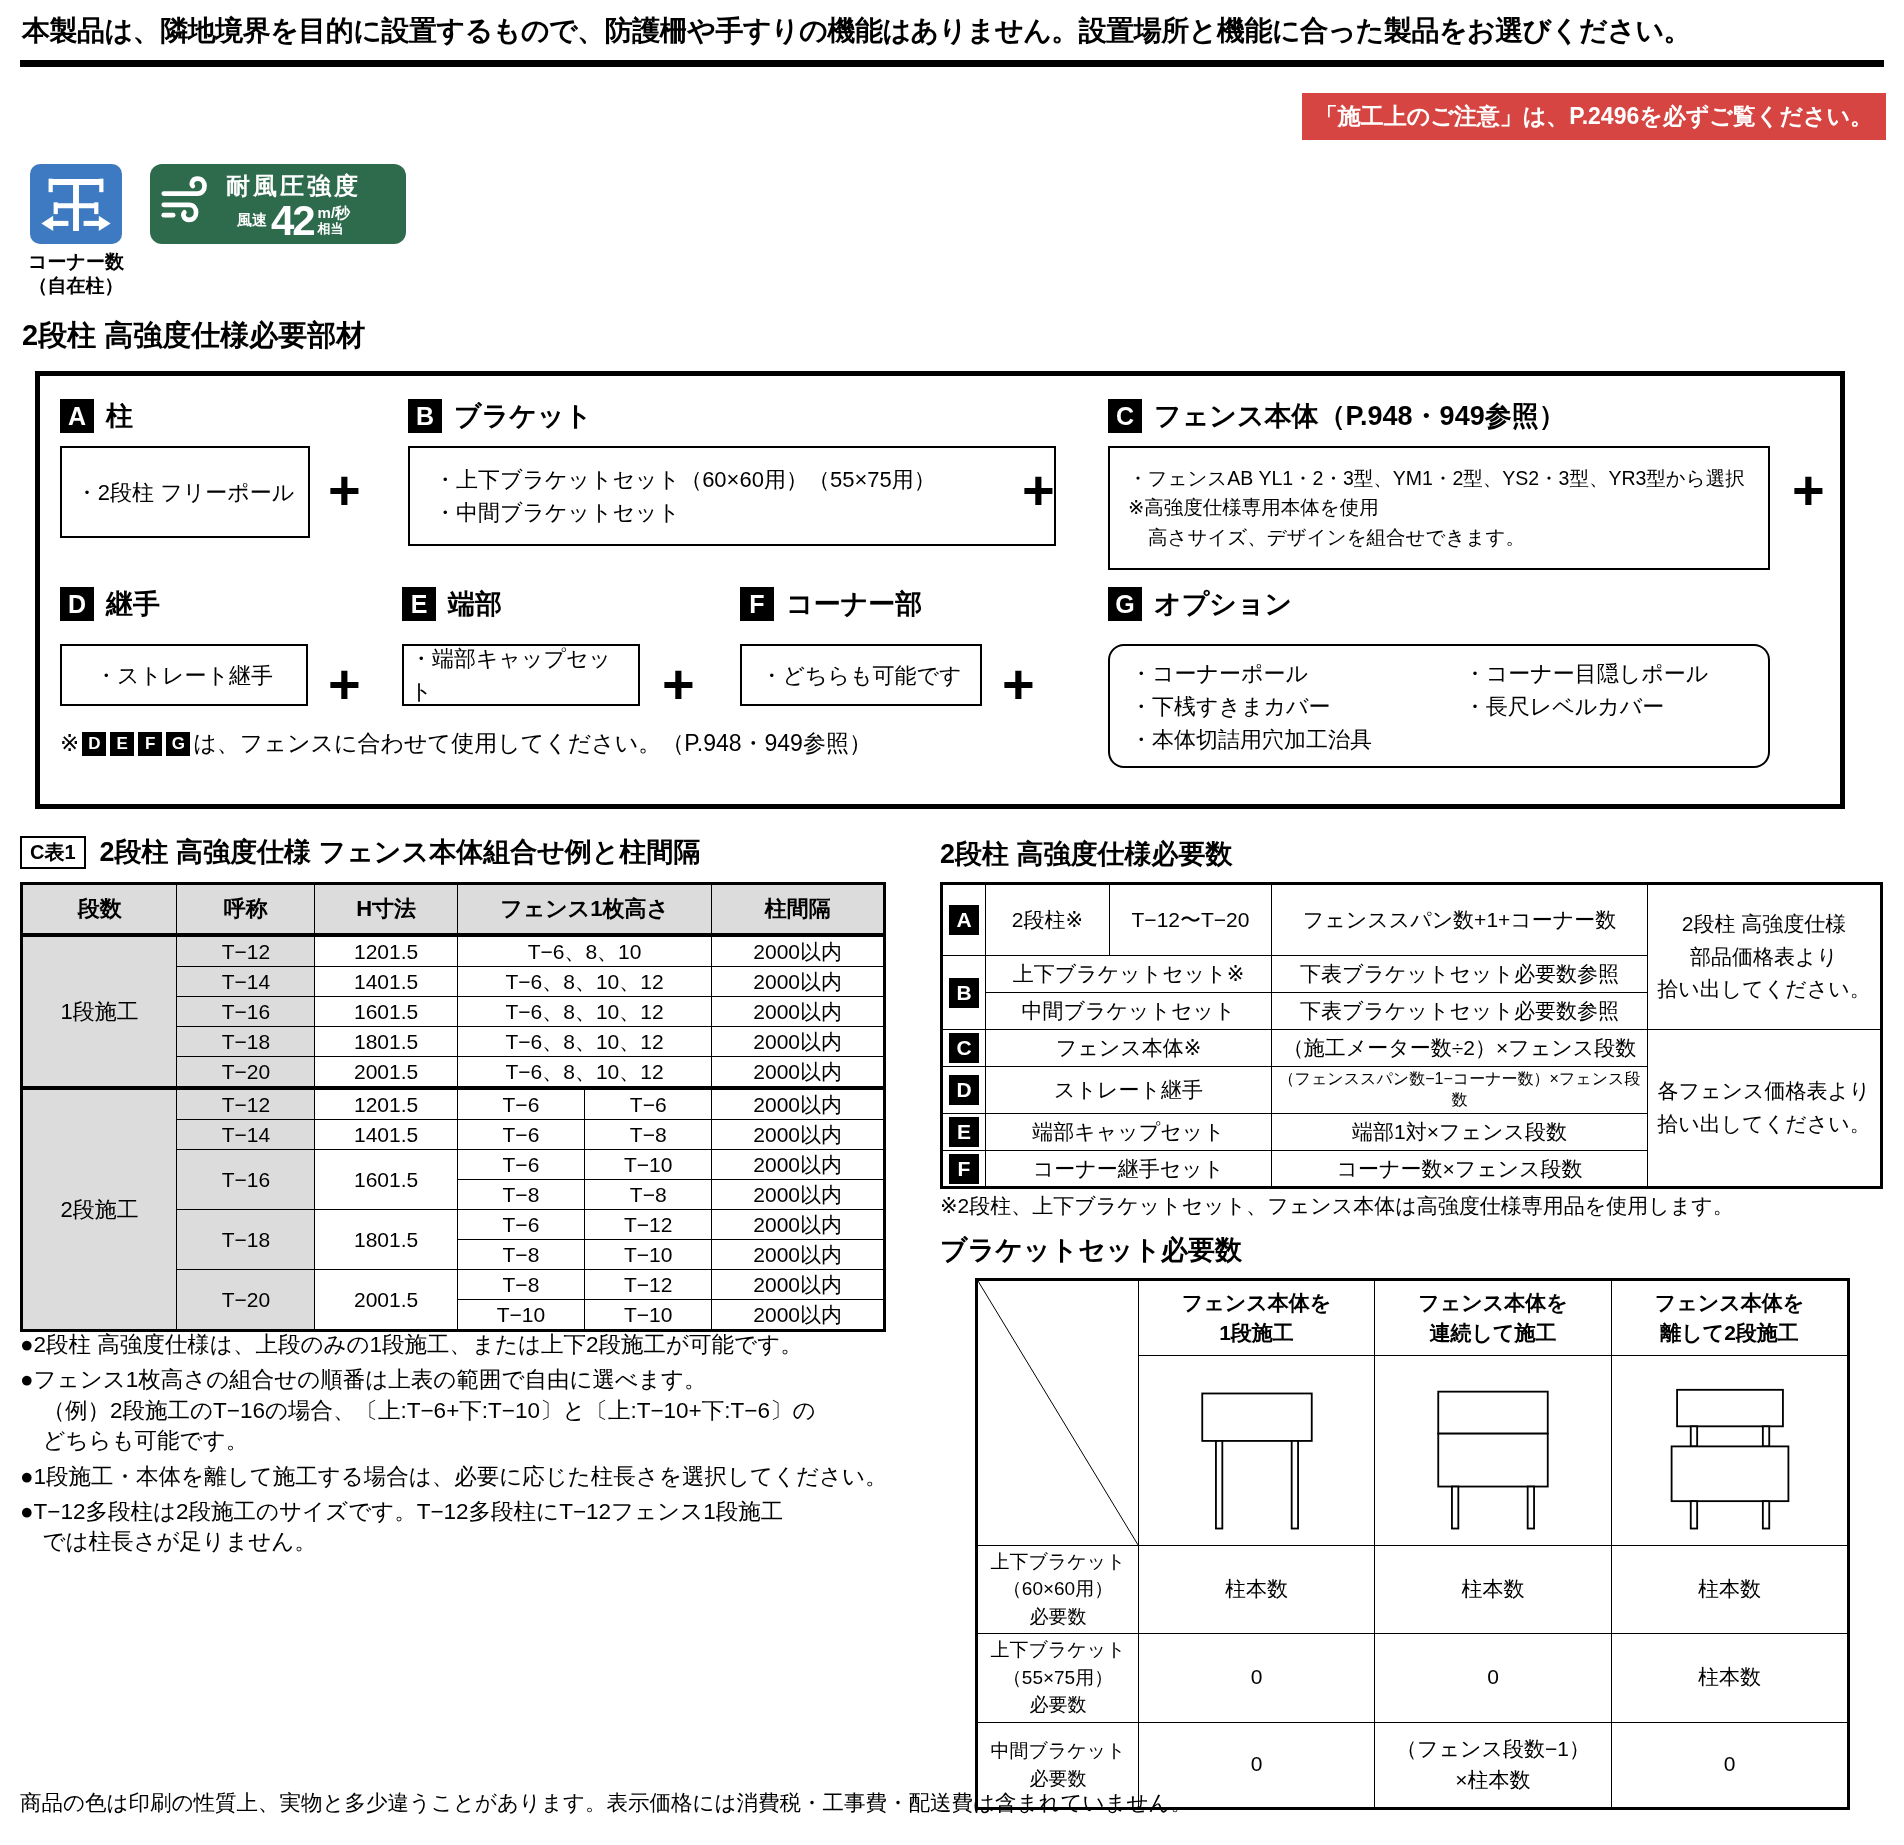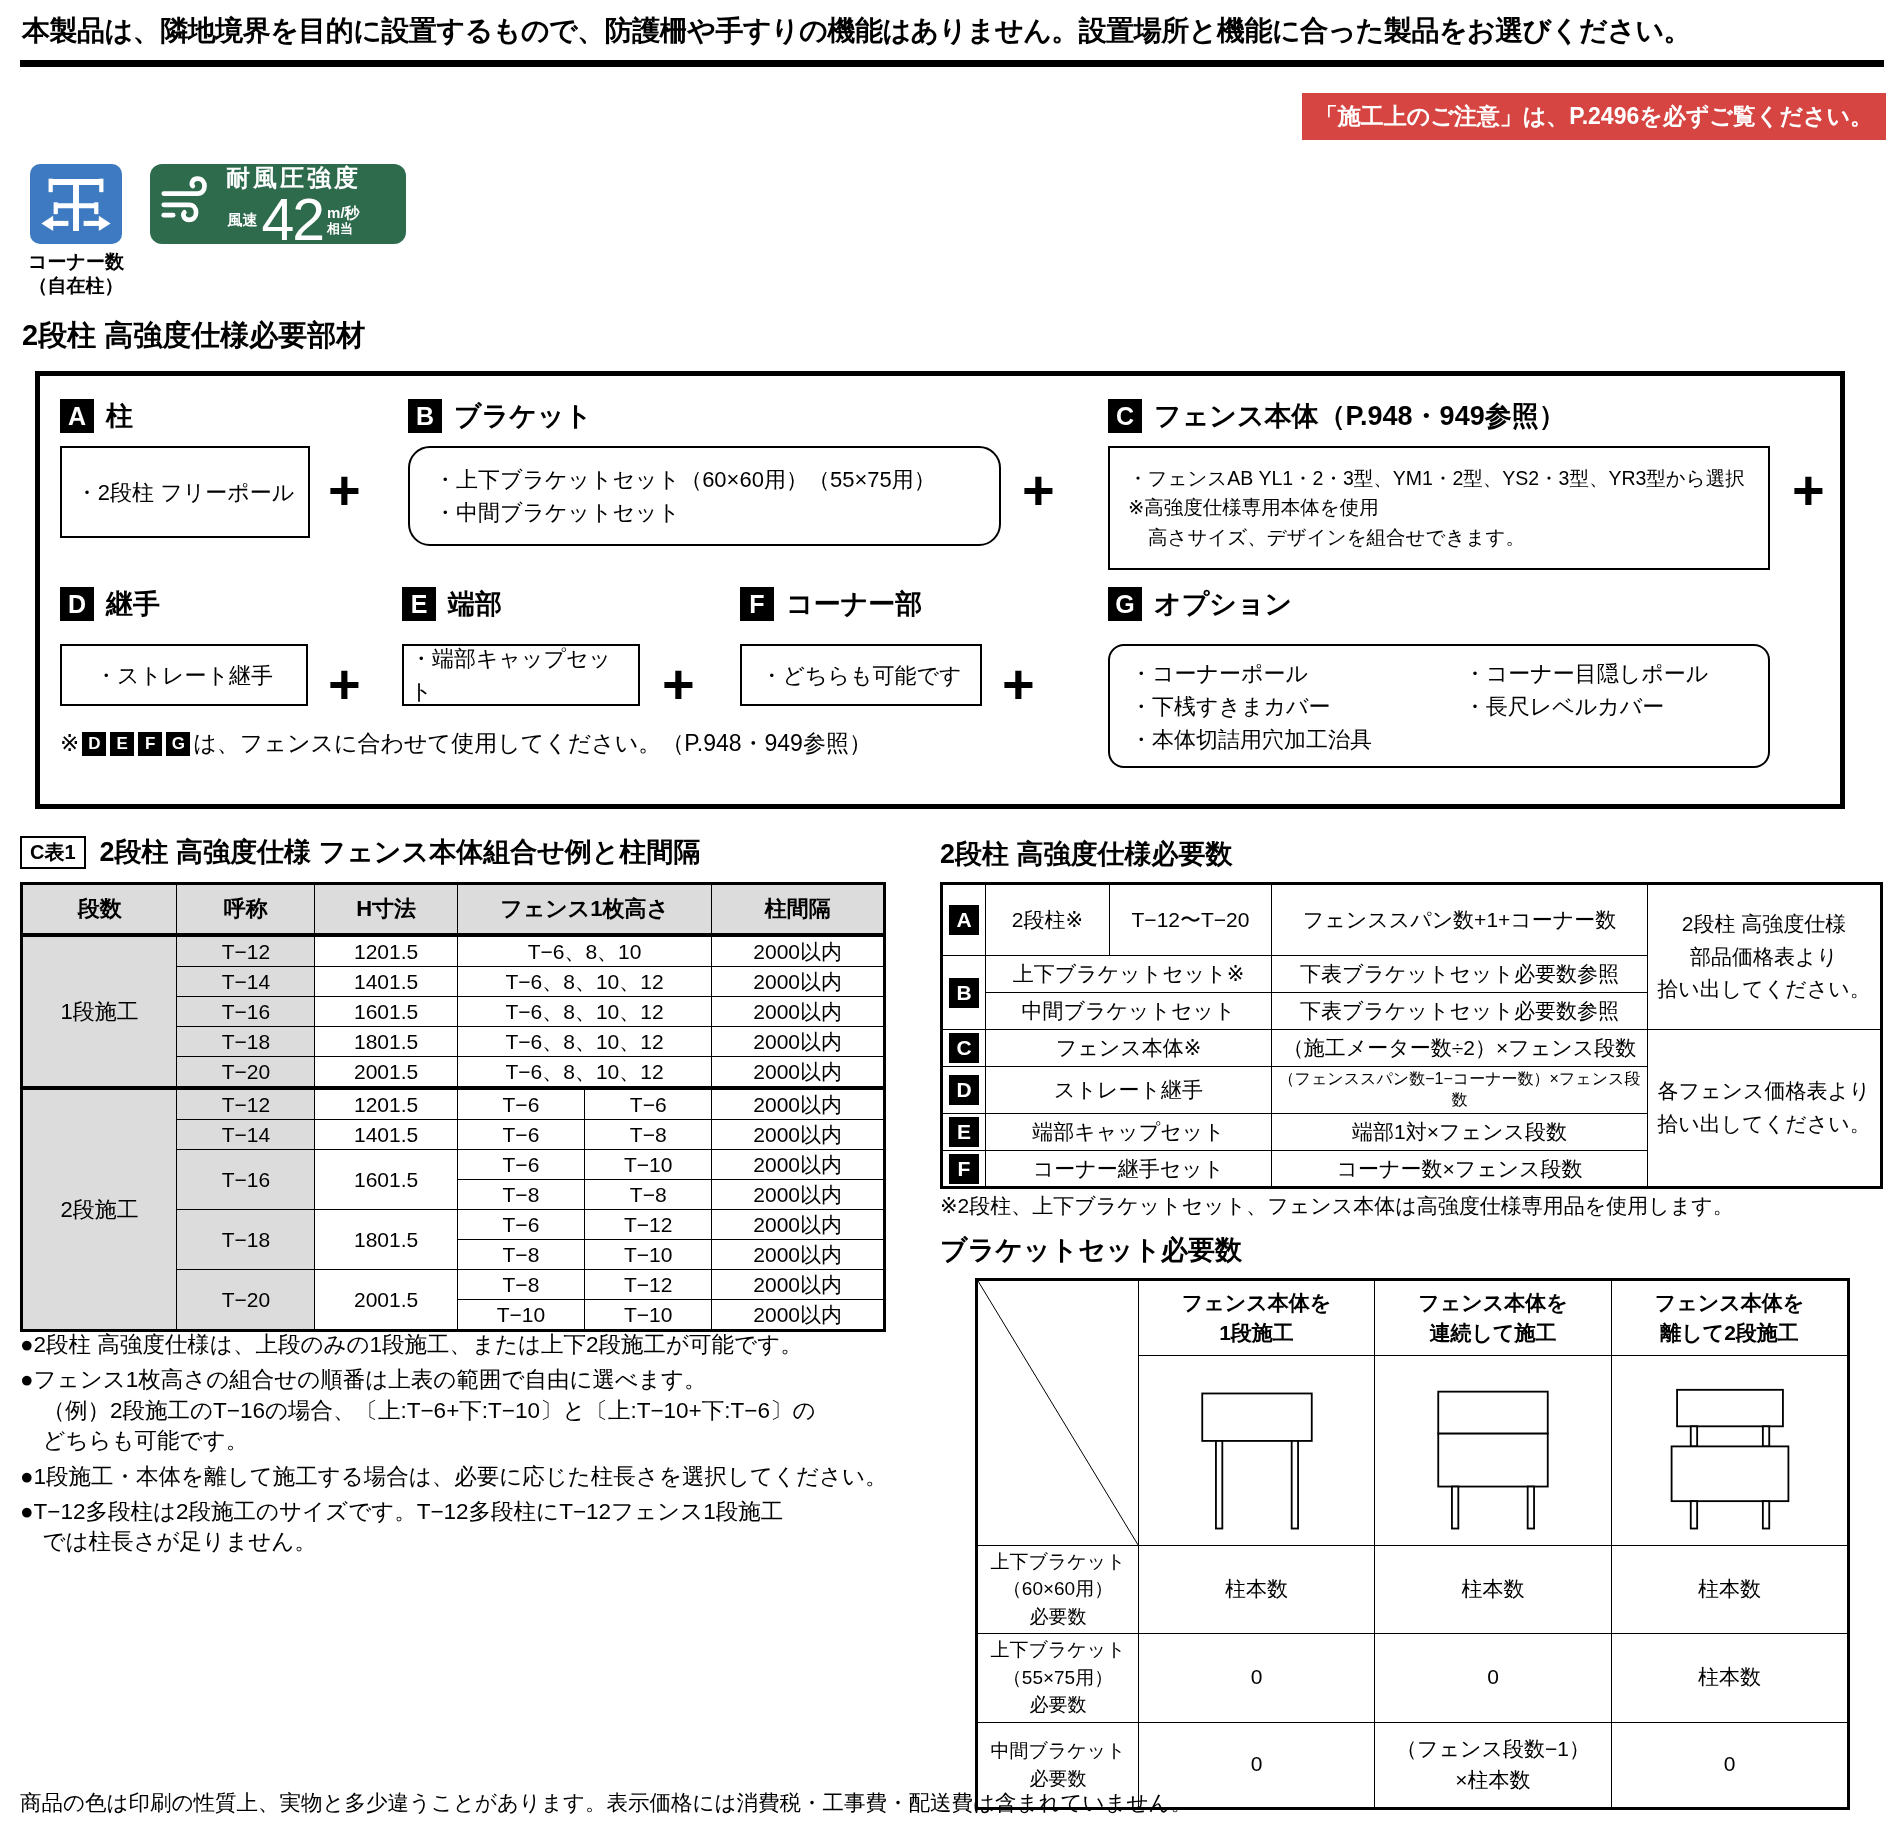--- a/index.html
+++ b/index.html
@@ -25,21 +25,21 @@
           display:flex;align-items:center;justify-content:center;}
   .fp-caption{margin-top:6px;font-size:19px;font-weight:600;line-height:1.25;}
 
   
   .wind-badge{position:absolute;left:150px;top:164px;width:256px;height:80px;background:var(--green-badge);
               border-radius:12px;color:#fff;display:flex;align-items:center;gap:6px;padding:10px 10px;box-sizing:border-box;}
   .wind-text{display:flex;flex-direction:column;align-items:center;}
   .wind-title{font-size:24px;font-weight:700;letter-spacing:3px;white-space:nowrap;}
   .wind-row{display:flex;align-items:center;gap:4px;margin-top:1px;}
   .wind-prefix{font-size:15px;font-weight:600;}
-  .wind-value{font-size:59px;font-weight:400;line-height:0.85;letter-spacing:-2px;}
+  .wind-value{font-size:42px;font-weight:700;line-height:0.85;letter-spacing:-2px;}
   .wind-unit{display:flex;flex-direction:column;font-weight:600;line-height:1.1;font-size:15px;text-align:left;}
   .wind-unit .u2{font-size:13px;}
 
   
   .parts-title{position:absolute;left:22px;top:316px;font-size:29px;font-weight:800;}
   .parts-box{position:absolute;left:35px;top:371px;width:1810px;height:438px;border:5px solid #000;box-sizing:border-box;}
   .sec-label{position:absolute;display:flex;align-items:center;gap:12px;font-size:27px;font-weight:600;white-space:nowrap;}
   .chip{display:inline-flex;align-items:center;justify-content:center;background:#000;color:#fff;
         font-weight:700;flex:none;}
   .chip.lg{width:34px;height:34px;font-size:25px;}
@@ -168,21 +168,21 @@
     </div>
     <div class="item-box center" style="left:20px;top:70px;width:250px;height:92px;">
       <div>・2段柱 フリーポール</div>
     </div>
     <div class="plus" style="left:288px;top:86px;">+</div>
 
     <div class="sec-label" style="left:368px;top:22px;">
       <span class="chip lg">B</span>
       <span>ブラケット</span>
     </div>
-    <div class="item-box" style="left:368px;top:70px;width:593px;height:100px;border-radius:22px;">
+    <div class="item-box" style="left:368px;top:70px;width:648px;height:100px;">
       <div class="cbox-line">・上下ブラケットセット（60×60用）（55×75用）</div>
       <div class="cbox-line">・中間ブラケットセット</div>
     </div>
     <div class="plus" style="left:982px;top:86px;">+</div>
 
     <div class="sec-label" style="left:1068px;top:22px;">
       <span class="chip lg">C</span>
       <span>フェンス本体（P.948・949参照）</span>
     </div>
     <div class="item-box" style="left:1068px;top:70px;width:662px;height:124px;font-size:19.5px;padding:0 18px;">

